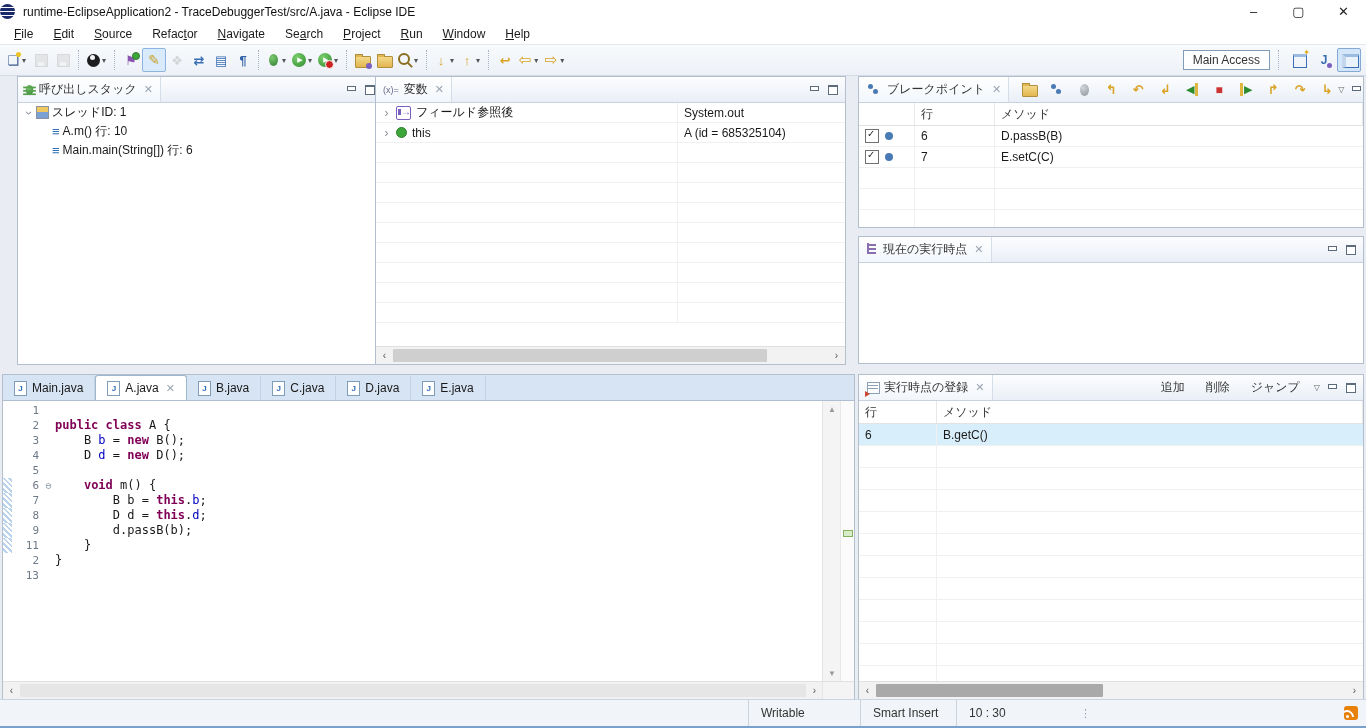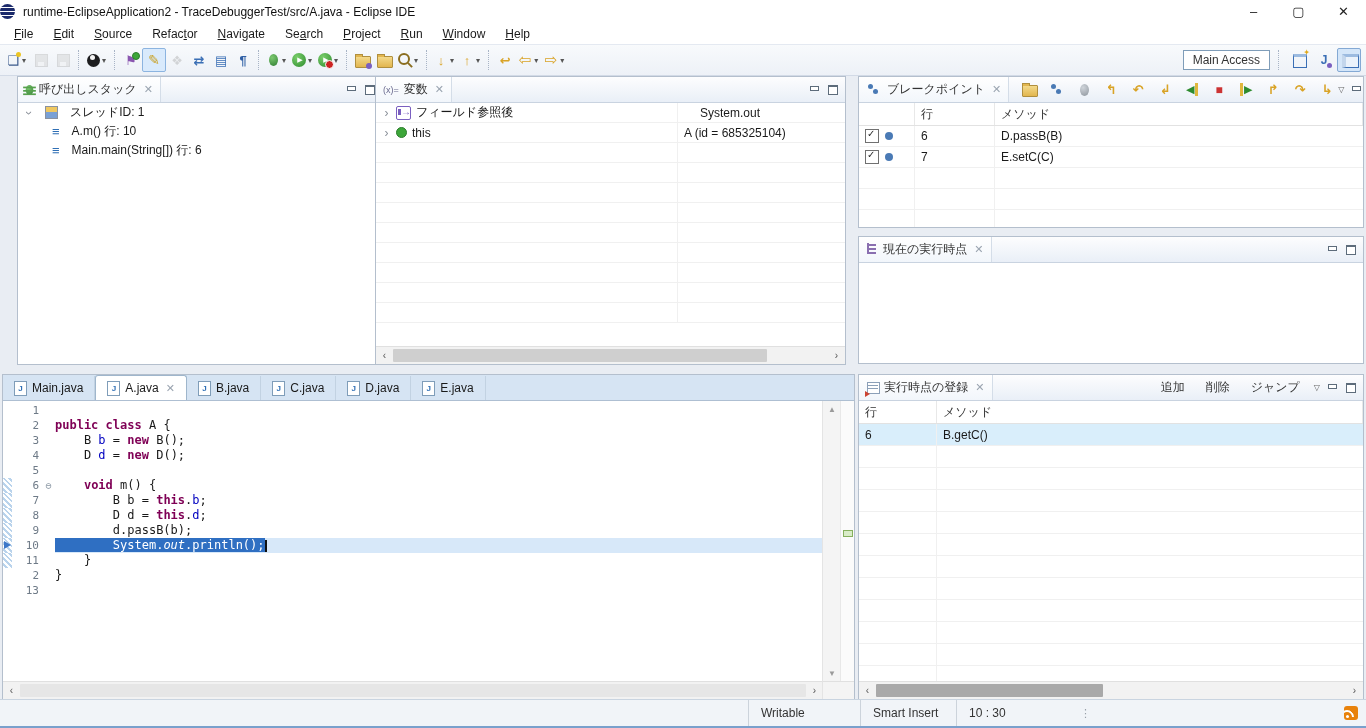--- a/index.html
+++ b/index.html
@@ -79,21 +79,21 @@
   .vtab{display:flex;align-items:center;gap:5px;height:100%;padding:0 7px;background:linear-gradient(#ffffff,#f2f6fb);border-right:1px solid #d4dde8;white-space:nowrap}
   .vtab .t{color:#333}
   .xgl{color:#9aa4b0;font-size:11px;margin-left:2px}
   .pctl{margin-left:auto;display:flex;align-items:center;gap:7px;padding-right:7px}
   .wmin,.wmax{width:11px;height:10px;position:relative;display:inline-block}
   .wmin::after{content:"";position:absolute;left:1px;top:1px;width:7px;height:3px;border:1px solid #5d6c7b;background:#fff}
   .wmax::after{content:"";position:absolute;left:1px;top:0;width:8px;height:7px;border:1px solid #5d6c7b;border-top:2px solid #5d6c7b;background:#fff}
   .vmenu{font-size:8px;color:#666}
   .pbody{flex:1;overflow:hidden;position:relative;background:#fff}
   
-  .trow{height:19px;display:flex;align-items:center;gap:12px;padding-left:6px;white-space:nowrap}
+  .trow{height:19px;display:flex;align-items:center;gap:3px;padding-left:6px;white-space:nowrap}
   .chev{color:#8a9099;font-size:12px;width:9px;display:inline-flex;justify-content:center}
   .chev.exp{transform:rotate(90deg)}
   .thic{width:11px;height:11px;border:1px solid #8a92a0;background:linear-gradient(180deg,#f0c860 0 45%,#7aa0d4 45%)}
   .frameic{color:#2f6fb5;font-weight:bold;font-size:13px}
   
   .thead{height:22px;display:flex;border-bottom:1px solid #e2e2e2;color:#333;align-items:center}
   .thead .hc{height:100%;display:flex;align-items:center;padding-left:6px;border-right:1px solid #e8e8e8;box-sizing:border-box}
   .drow{display:flex;align-items:center;border-bottom:1px solid #f0f0f0}
   .dc{height:100%;display:flex;align-items:center;padding-left:6px;border-right:1px solid #f0f0f0;box-sizing:border-box;white-space:nowrap;overflow:hidden}
   .fldic{width:13px;height:12px;border:1px solid #7a5fc0;background:#fff;position:relative;border-radius:2px;flex:0 0 auto}
@@ -326,21 +326,21 @@
     </div>
   </div>
   <div class="pbody">
     <div id="var-rows">
         <span class="drow" style="height: 19px;">
           <span class="dc" style="width: 302px; gap: 5px;">
             <span class="chev">›</span>
             <span class="fldic"></span>
             <span>フィールド参照後</span>
           </span>
-          <span class="dc" style="flex: 1 1 0%; border-right: none; margin-left: 16px;">
+          <span class="dc" style="flex: 1 1 0%; border-right: none;">
             <span>System.out</span>
           </span>
         </span>
         <span class="drow" style="height: 19px;">
           <span class="dc" style="width: 302px; gap: 5px;">
             <span class="chev">›</span>
             <span class="thisic"></span>
             <span>this</span>
           </span>
           <span class="dc" style="flex: 1 1 0%; border-right: none;">
@@ -593,26 +593,20 @@
           <span class="rng hatch"></span>
           <span class="num">8</span>
           <span class="fold"></span>
           <span class="codeln"><span class="tok">        D d = </span><span class="tok k">this</span><span class="tok">.</span><span class="tok f">d</span><span class="tok">;</span></span>
         </span>
         <span class="cl">
           <span class="rng hatch"></span>
           <span class="num">9</span>
           <span class="fold"></span>
           <span class="codeln"><span class="tok">        d.passB(b);</span></span>
-        </span>
-        <span class="cl">
-          <span class="rng hatch arrow"></span>
-          <span class="num">10</span>
-          <span class="fold"></span>
-          <span class="codeln curbg"><span class="seltext"><span class="tok">        System.</span><span class="tok fi">out</span><span class="tok">.println();</span></span><span class="caret"></span></span>
         </span>
         <span class="cl">
           <span class="rng hatch"></span>
           <span class="num">11</span>
           <span class="fold"></span>
           <span class="codeln"><span class="tok">    }</span></span>
         </span>
         <span class="cl">
           <span class="rng"></span>
           <span class="num">2</span>

